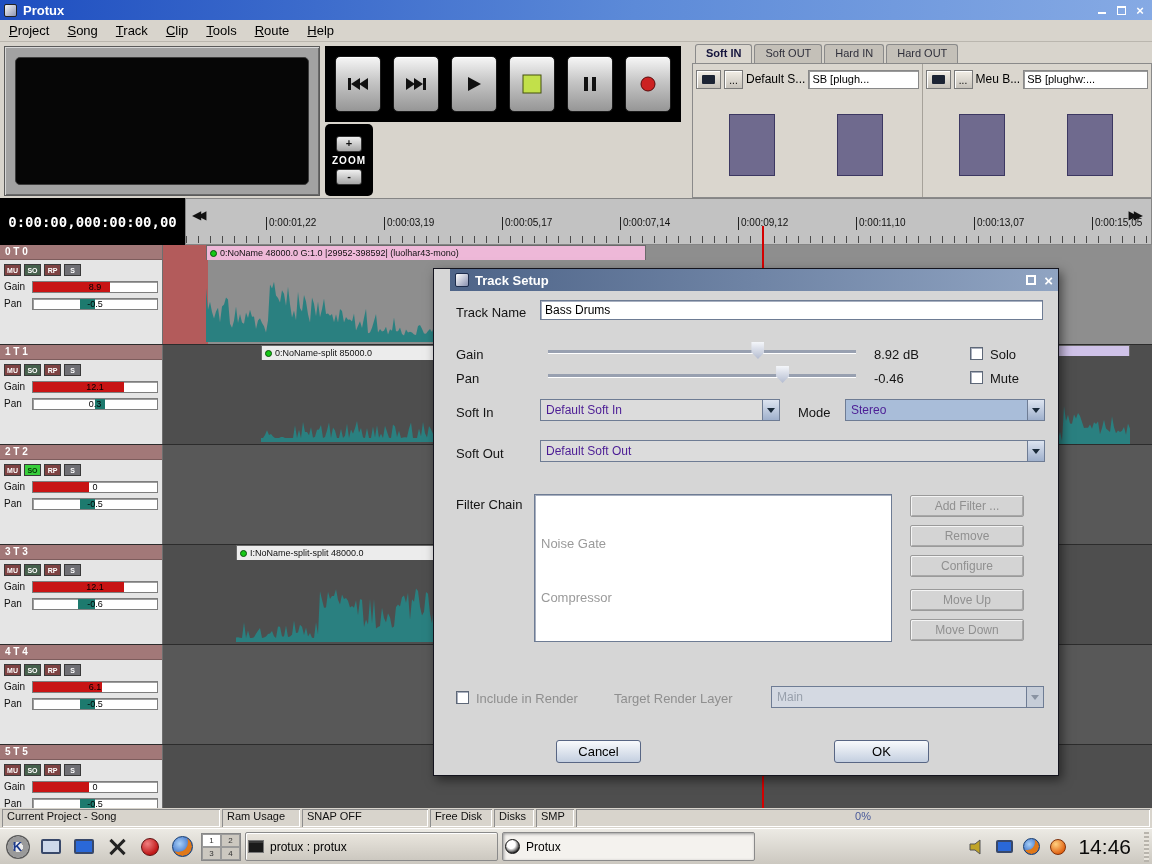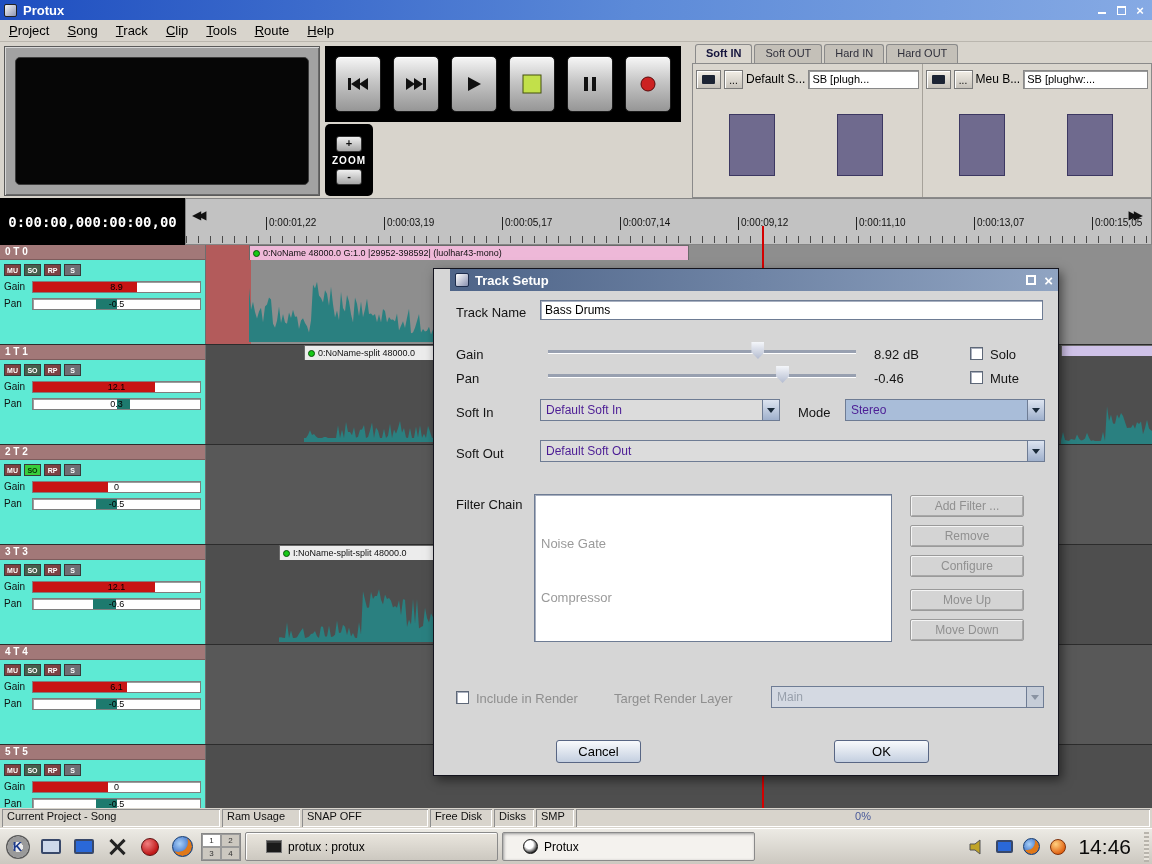--- a/index.html
+++ b/index.html
@@ -67,21 +67,21 @@
   .ruler-arrow { position:absolute; top:9px; font-size:12px; color:#111; letter-spacing:-4px; }
   .ruler-arrow.left { left:6px; } .ruler-arrow.right { right:12px; }
   .ruler-label { position:absolute; top:18px; height:13px; line-height:12px; font-size:10px; color:#111;
     border-left:1px solid #222; padding-left:2px; white-space:nowrap; }
   .ruler-ticks { position:absolute; bottom:1px; left:0; right:0; height:7px;
     background:repeating-linear-gradient(90deg,#4a4a4a 0 1px,transparent 1px 12px); }
 
   
   .track-area { position:absolute; left:0; top:245px; width:1152px; height:563px; background:#4e4e4e; overflow:hidden; }
   .track-row { position:relative; width:1152px; height:100px; border-bottom:1px solid #2c2c2c; display:flex; }
-  .track-header { width:206px; height:100%; background:#5eead4; border-right:1px solid #6e6e6e; flex:none; }
+  .track-header { width:163px; height:100%; background:#e5e5e5; border-right:1px solid #6e6e6e; flex:none; }
   .th-title { height:15px; background:#a27878; color:#fff; font-size:10px; font-weight:bold; padding:1px 5px; border-bottom:1px solid #7d5c5c; }
   .th-btnrow { display:flex; gap:3px; padding:4px 4px 2px; }
   .th-btn { width:17px; height:12px; font-size:7px; font-weight:bold; color:#fff; display:flex; align-items:center; justify-content:center; border:1px solid #3a3a3a; }
   .th-btn.mu { background:#7e4242; } .th-btn.so { background:#46604c; } .th-btn.so.on { background:#38ce3c; color:#053305; }
   .th-btn.rp { background:#7e4242; } .th-btn.s { background:#6f6f74; }
   .th-slider-row { display:flex; align-items:center; padding:2px 4px; height:17px; }
   .th-slider-label { width:28px; font-size:10px; color:#111; flex:none; }
   .th-bar { flex:1; height:12px; background:#fff; border:1px solid #7e7e7e; box-shadow:inset 1px 1px 0 #9c9c9c; position:relative; }
   .th-fill { position:absolute; left:0; top:0; bottom:0; background:#c81414; }
   .th-fill.pan { background:#1d7a6e; }
@@ -120,21 +120,21 @@
   .xtool { position:relative; width:20px; height:20px; }
   .xtool::before, .xtool::after { content:""; position:absolute; left:9px; top:0; width:3px; height:20px; background:#222; }
   .xtool::before { transform:rotate(45deg); } .xtool::after { transform:rotate(-45deg); }
   .redball { width:18px; height:18px; border-radius:50%; background:radial-gradient(circle at 35% 30%,#f08080,#c01818 70%); border:1px solid #601010; }
   .globe { width:21px; height:21px; border-radius:50%; background:radial-gradient(circle at 35% 35%,#a8d0f8,#2e64c0 72%);
     box-shadow:inset -4px -4px 0 #e07818; border:1px solid #123a70; }
   .pager { width:40px; height:28px; display:grid; grid-template-columns:1fr 1fr; grid-template-rows:1fr 1fr;
     border:1px solid #888; background:#b8b4ac; flex:none; }
   .pager-cell { font-size:8px; display:flex; align-items:center; justify-content:center; border:1px solid #9a9a9a; background:#ccc8c0; color:#333; }
   .pager-cell.active { background:#fff; }
-  .task { height:29px; width:253px; display:flex; align-items:center; gap:6px; padding:0 20px; font-size:12px; color:#000;
+  .task { height:29px; width:253px; display:flex; align-items:center; gap:6px; padding:0 2px; font-size:12px; color:#000;
     background:linear-gradient(180deg,#eae6de,#ccc8c0); border:1px solid #8a8a8a; border-radius:2px; box-shadow:inset 1px 1px 0 #fff; flex:none;
     white-space:nowrap; overflow:hidden; }
   .task.active { background:#f4f2ee; box-shadow:inset 1px 1px 3px #999; }
   .term-icon { width:16px; height:13px; background:#1a1a1a; border:1px solid #777; box-shadow:inset 0 2px 0 #3a3a3a; flex:none; }
   .protux-task-icon { width:15px; height:15px; border-radius:50%; background:radial-gradient(circle at 40% 35%,#fff 35%,#222 75%); border:1px solid #111; flex:none; }
   .tray { margin-left:auto; display:flex; align-items:center; gap:5px; }
   .tray-icon { width:22px; height:22px; display:flex; align-items:center; justify-content:center; flex:none; }
   .orangeball { width:16px; height:16px; border-radius:50%; background:radial-gradient(circle at 35% 30%,#ffd080,#e06010 75%); border:1px solid #803008; }
   .clock { font-size:21px; color:#0a0a0a; padding:0 8px 0 4px; flex:none; }
   .panel-handle { width:5px; height:30px; background:repeating-linear-gradient(180deg,#b8b4ac 0 2px,#e8e4dc 2px 4px); flex:none; }
@@ -366,21 +366,21 @@
           <div class="th-bar">
               <div class="th-fill pan" style="left:50%;width:8%"></div>
               <div class="th-num">0.3</div>
             </div>
           </div>
       </div>
       <div class="lane dk">
         <div class="clip cw" style="left:98px;width:420px">
           <div class="clip-header">
               <span class="dot"></span>
-              <span>0:NoName-split 48000.0</span>
+              <span>0:NoName-split 85000.0</span>
             </div>
           <div class="waveform">
               <svg width="420" height="80" style="display:block">
                 <polygon points="0,80 0,76.0 2,76.0 4,72.9 6,68.3 8,72.9 10,71.9 12,74.6 14,76.0 16,76.0 18,76.0 20,75.1 22,75.1 24,76.0 26,75.9 28,75.9 30,76.0 32,75.9 34,63.2 36,76.0 38,67.7 40,76.0 42,60.1 44,70.0 46,69.9 48,73.3 50,65.3 52,75.8 54,74.8 56,67.8 58,67.4 60,63.0 62,76.0 64,75.1 66,68.4 68,60.4 70,76.0 72,65.5 74,68.5 76,76.0 78,76.0 80,66.7 82,75.9 84,73.7 86,61.8 88,76.0 90,67.6 92,71.7 94,66.2 96,59.1 98,70.8 100,65.9 102,75.6 104,75.9 106,66.1 108,76.0 110,76.0 112,64.5 114,75.5 116,63.2 118,75.7 120,71.8 122,76.0 124,63.8 126,69.8 128,75.8 130,75.9 132,62.4 134,64.5 136,75.0 138,68.8 140,76.0 142,75.5 144,75.2 146,75.6 148,66.4 150,60.4 152,76.0 154,75.9 156,76.0 158,66.4 160,74.6 162,60.0 164,71.3 166,75.4 168,64.1 170,67.3 172,71.9 174,75.7 176,60.4 178,76.0 180,75.7 182,75.5 184,74.3 186,74.5 188,75.2 190,69.9 192,67.8 194,75.8 196,74.8 198,76.0 200,17.9 202,26.2 204,20.7 206,15.3 208,16.6 210,38.4 212,8.6 214,51.0 216,39.2 218,44.3 220,38.0 222,40.4 224,47.2 226,40.7 228,42.5 230,40.4 232,55.9 234,36.8 236,45.4 238,38.4 240,15.0 242,54.3 244,25.1 246,39.9 248,22.2 250,48.7 252,51.7 254,31.8 256,40.1 258,24.3 260,39.4 262,54.0 264,38.8 266,45.4 268,30.6 270,54.2 272,52.6 274,41.9 276,45.3 278,63.1 280,58.0 282,60.2 284,60.0 286,53.7 288,52.4 290,56.0 292,51.3 294,61.6 296,64.0 298,52.2 300,54.2 302,58.4 304,49.6 306,65.8 308,64.7 310,59.1 312,52.9 314,69.3 316,35.3 318,16.6 320,27.5 322,55.3 324,15.3 326,57.1 328,49.0 330,48.4 332,52.3 334,43.6 336,42.0 338,33.3 340,52.9 342,55.2 344,44.5 346,41.8 348,45.9 350,58.6 352,38.5 354,63.1 356,62.0 358,56.8 360,58.9 362,59.6 364,58.7 366,59.0 368,43.2 370,58.9 372,55.4 374,68.0 376,67.1 378,67.8 380,66.5 382,49.2 384,69.3 386,66.9 388,45.4 390,60.3 392,55.4 394,62.1 396,57.1 398,61.6 400,61.5 402,63.7 404,65.3 406,63.7 408,62.9 410,69.7 412,64.2 414,64.5 416,70.6 418,59.8 420,67.0 420,80" fill="#2a8080"></polygon>
               </svg>
             </div>
         </div>
         <div class="clip cl" style="left:855px;width:112px">
           <div class="clip-header"></div>
           <div class="waveform short">

